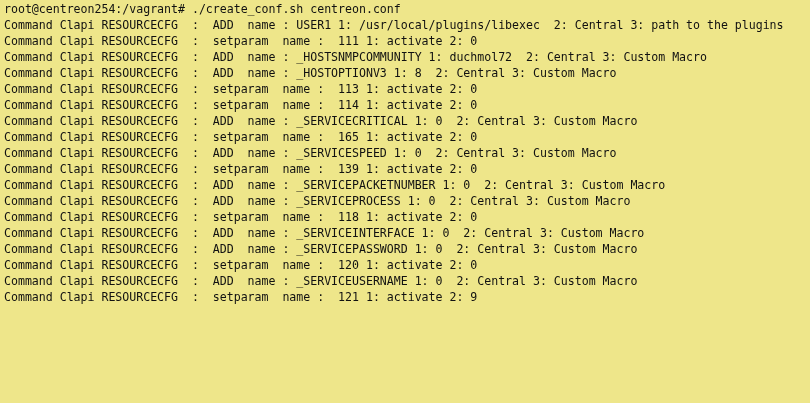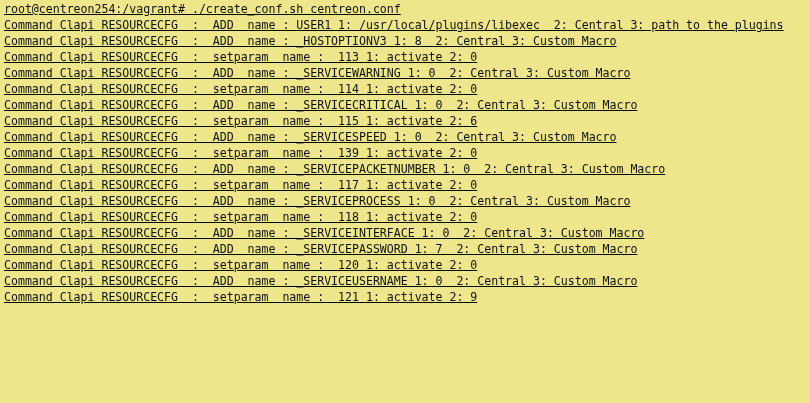--- a/index.html
+++ b/index.html
@@ -13,49 +13,48 @@
     .terminal {
       position: absolute;
       left: 0;
       top: 0;
       width: 810px;
       height: 403px;
       background: #EEE68A;
       overflow: hidden;
       padding: 0 0 0 4px;
       box-sizing: border-box;
-      text-decoration: underline;
     }
     .line {
       font-family: "DejaVu Sans Mono", "Liberation Mono", monospace;
       font-size: 11.6px;
       line-height: 16px;
       height: 16px;
       color: #111111;
       white-space: pre;
       letter-spacing: -0.02px;
     }
     .line:first-child { margin-top: 1px; }
   </style>
 </head>
 <body>
 
 <div class="terminal">
   <div class="line">root@centreon254:/vagrant# ./create_conf.sh centreon.conf</div>
   <div class="line">Command Clapi RESOURCECFG  :  ADD  name : USER1 1: /usr/local/plugins/libexec  2: Central 3: path to the plugins</div>
+  <div class="line">Command Clapi RESOURCECFG  :  setparam  name :  111 1: activate 2: 0</div>
+  <div class="line">Command Clapi RESOURCECFG  :  ADD  name : _HOSTSNMPCOMMUNITY 1: duchmol72  2: Central 3: Custom Macro</div>
   <div class="line">Command Clapi RESOURCECFG  :  ADD  name : _HOSTOPTIONV3 1: 8  2: Central 3: Custom Macro</div>
   <div class="line">Command Clapi RESOURCECFG  :  setparam  name :  113 1: activate 2: 0</div>
-  <div class="line">Command Clapi RESOURCECFG  :  ADD  name : _SERVICEWARNING 1: 0  2: Central 3: Custom Macro</div>
   <div class="line">Command Clapi RESOURCECFG  :  setparam  name :  114 1: activate 2: 0</div>
   <div class="line">Command Clapi RESOURCECFG  :  ADD  name : _SERVICECRITICAL 1: 0  2: Central 3: Custom Macro</div>
-  <div class="line">Command Clapi RESOURCECFG  :  setparam  name :  115 1: activate 2: 6</div>
+  <div class="line">Command Clapi RESOURCECFG  :  setparam  name :  165 1: activate 2: 0</div>
   <div class="line">Command Clapi RESOURCECFG  :  ADD  name : _SERVICESPEED 1: 0  2: Central 3: Custom Macro</div>
   <div class="line">Command Clapi RESOURCECFG  :  setparam  name :  139 1: activate 2: 0</div>
   <div class="line">Command Clapi RESOURCECFG  :  ADD  name : _SERVICEPACKETNUMBER 1: 0  2: Central 3: Custom Macro</div>
-  <div class="line">Command Clapi RESOURCECFG  :  setparam  name :  117 1: activate 2: 0</div>
   <div class="line">Command Clapi RESOURCECFG  :  ADD  name : _SERVICEPROCESS 1: 0  2: Central 3: Custom Macro</div>
   <div class="line">Command Clapi RESOURCECFG  :  setparam  name :  118 1: activate 2: 0</div>
   <div class="line">Command Clapi RESOURCECFG  :  ADD  name : _SERVICEINTERFACE 1: 0  2: Central 3: Custom Macro</div>
-  <div class="line">Command Clapi RESOURCECFG  :  ADD  name : _SERVICEPASSWORD 1: 7  2: Central 3: Custom Macro</div>
+  <div class="line">Command Clapi RESOURCECFG  :  ADD  name : _SERVICEPASSWORD 1: 0  2: Central 3: Custom Macro</div>
   <div class="line">Command Clapi RESOURCECFG  :  setparam  name :  120 1: activate 2: 0</div>
   <div class="line">Command Clapi RESOURCECFG  :  ADD  name : _SERVICEUSERNAME 1: 0  2: Central 3: Custom Macro</div>
   <div class="line">Command Clapi RESOURCECFG  :  setparam  name :  121 1: activate 2: 9</div>
 </div>
 
 </body></html>

